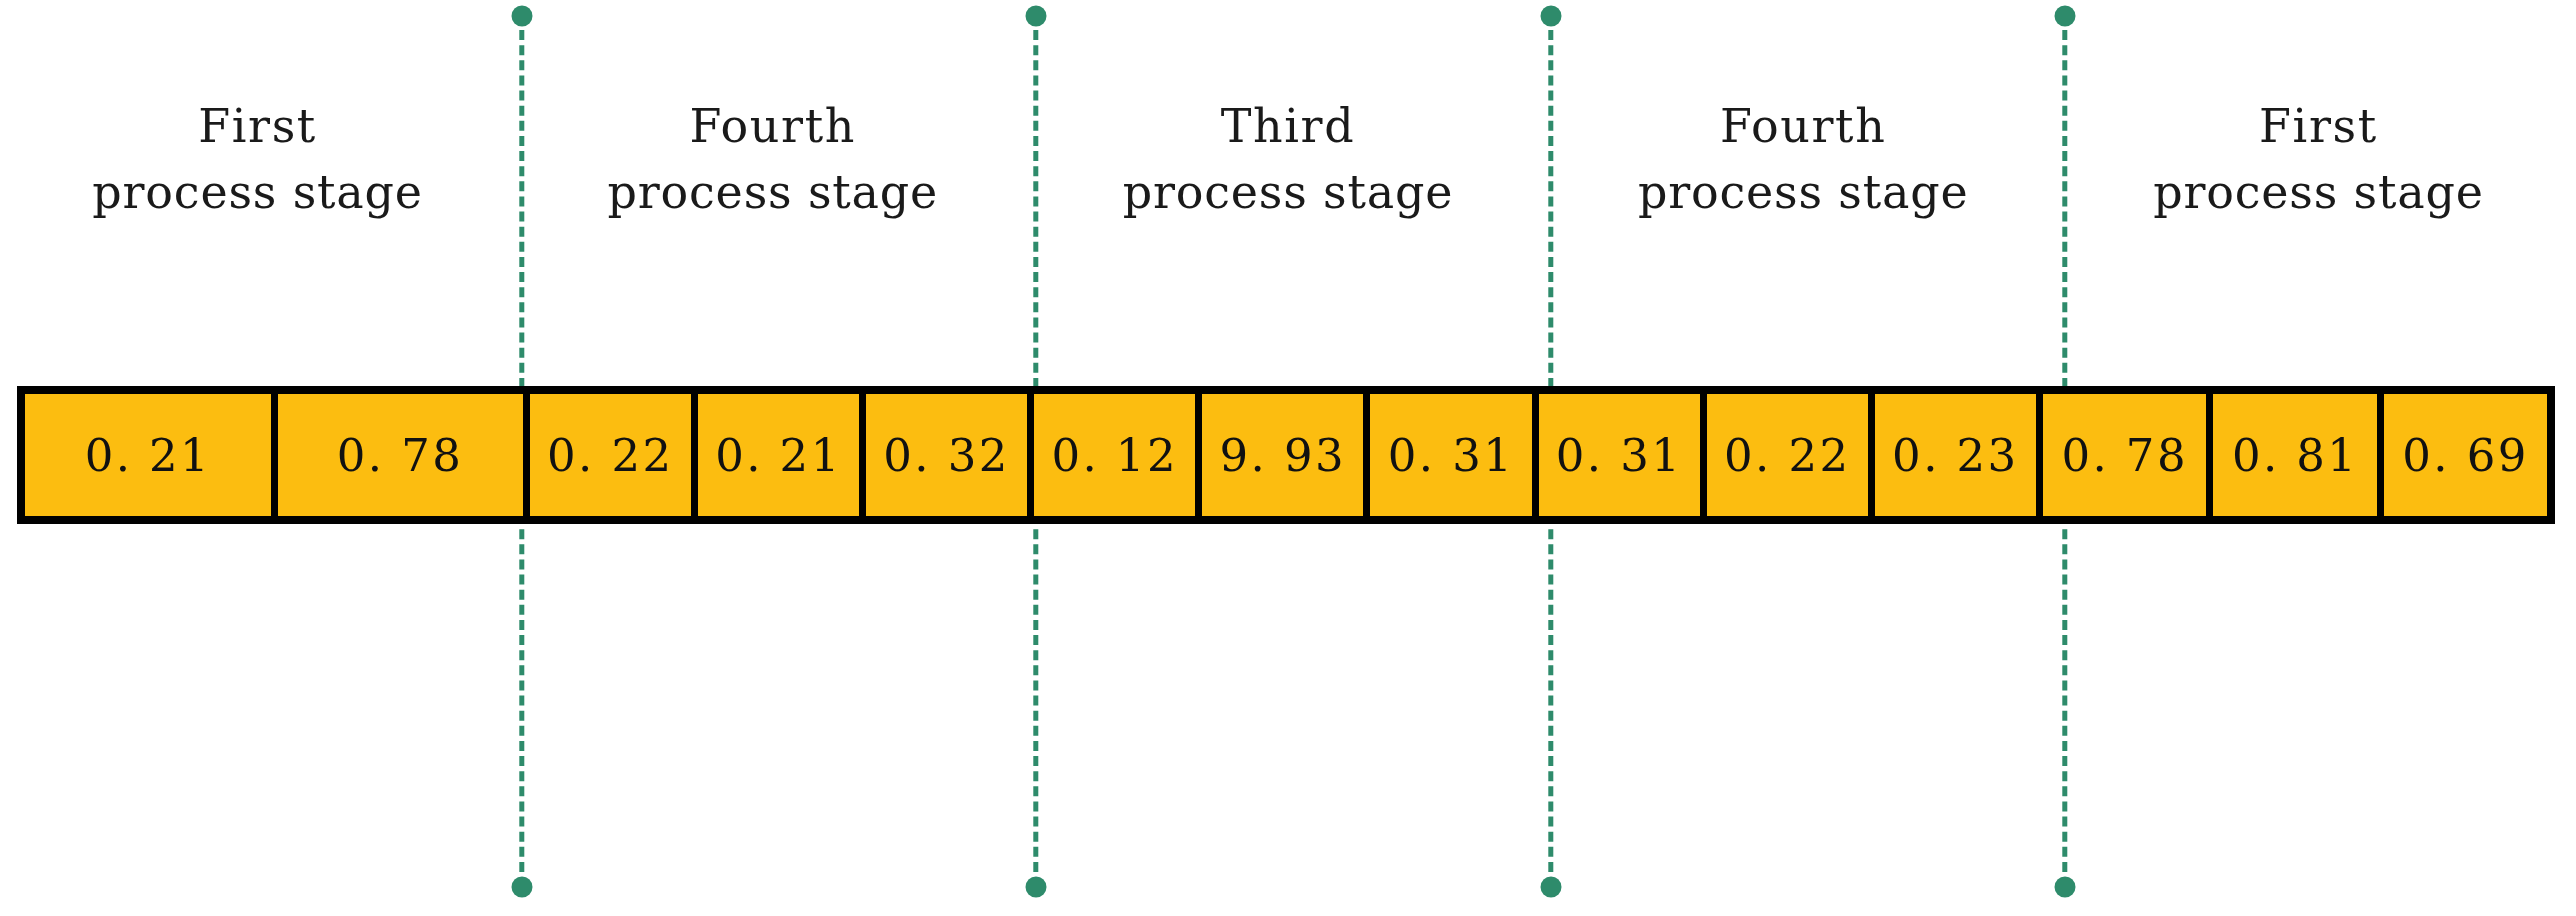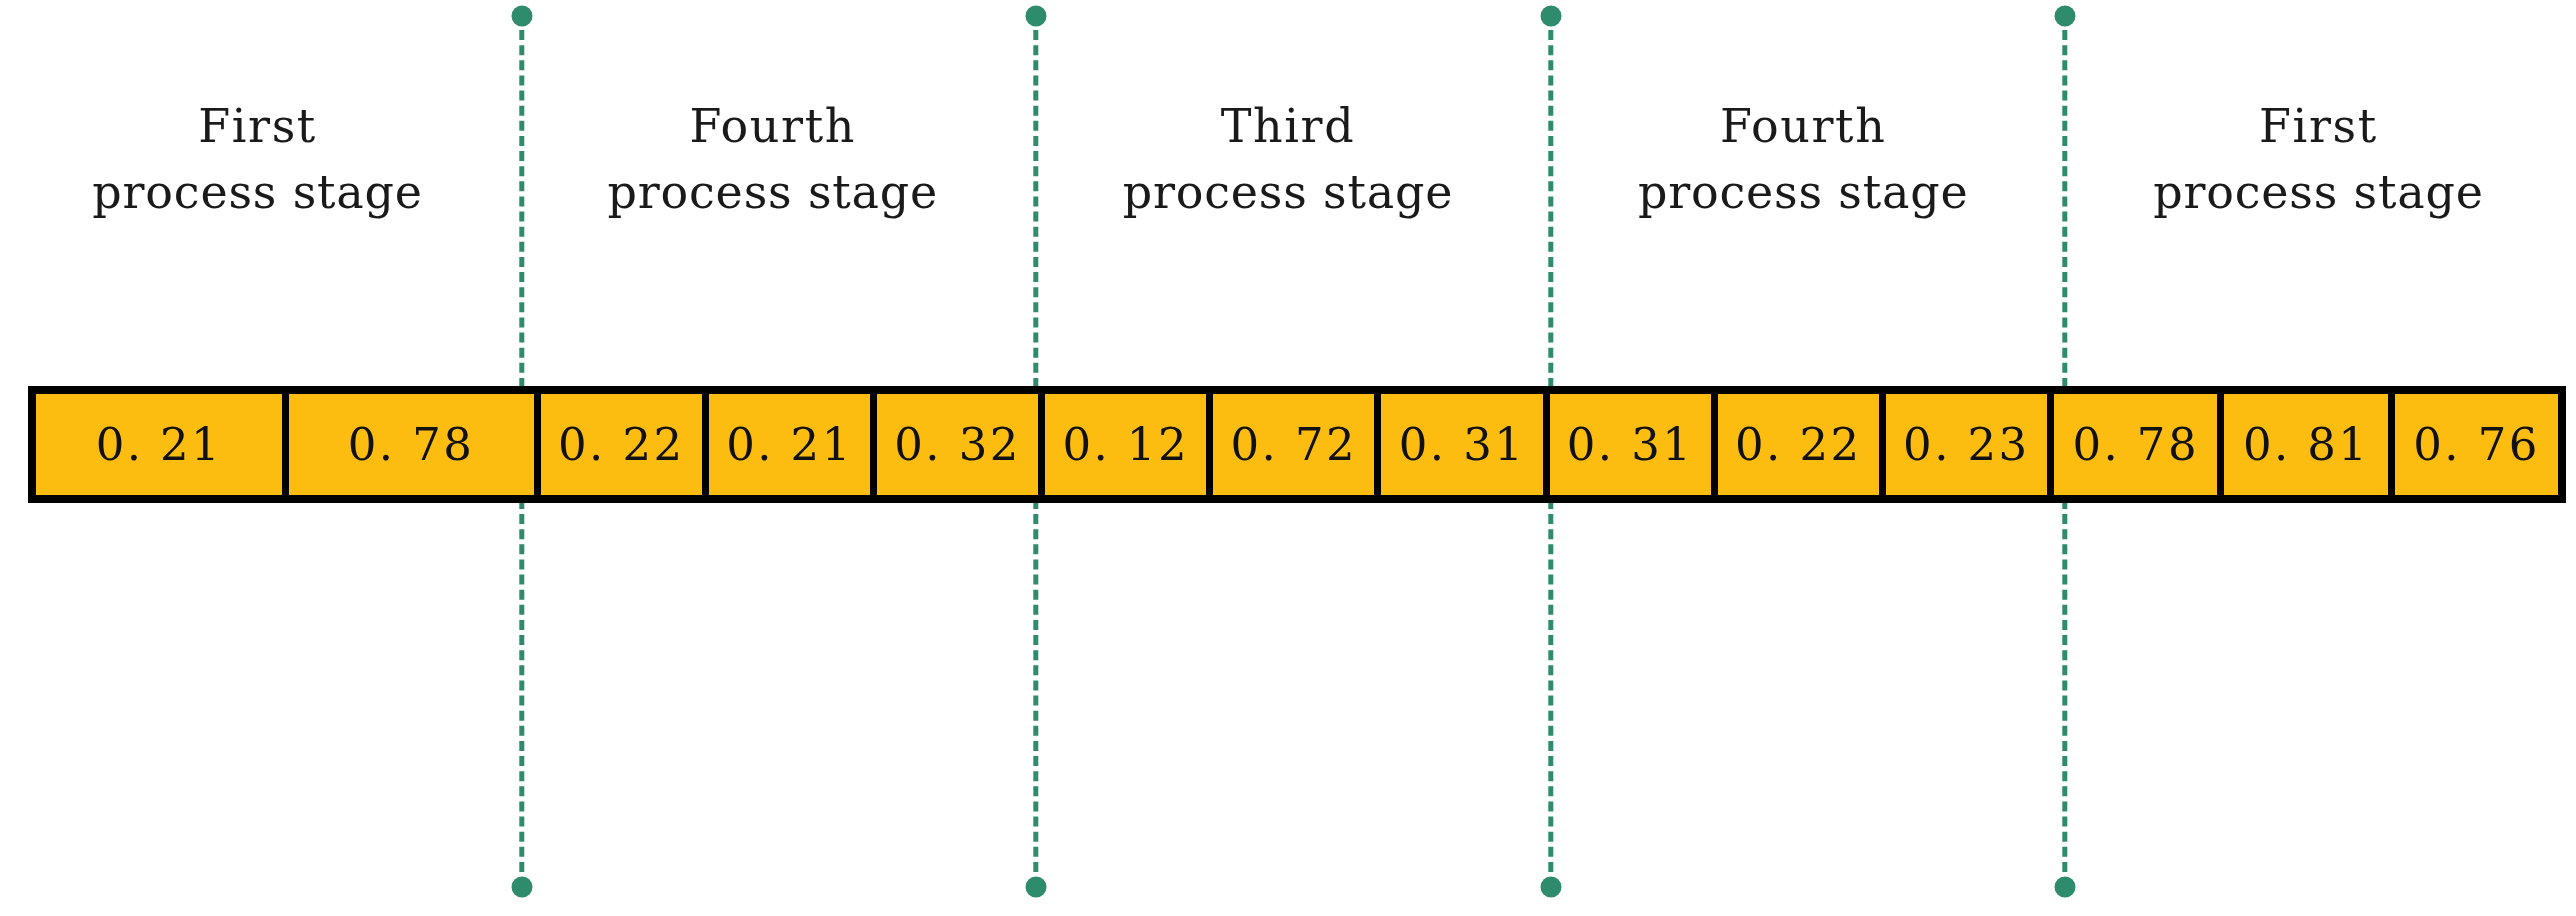--- a/index.html
+++ b/index.html
@@ -66,27 +66,26 @@
   .label-line.line2 {
     letter-spacing: 0.8px;
   }
 
   
   .strip {
     position: absolute;
     left: 17.3px;
     top: 386px;
     width: 2538px;
-    height: 117px;
+    height: 138px;
     box-sizing: border-box;
     border: 8.6px solid #000000;
     background: #fca5a5;
     display: flex;
     z-index: 2;
-    margin-left: 11px;
   }
   .group {
     display: flex;
     flex: 1 1 0;
     min-width: 0;
   }
   .cell {
     flex: 1 1 0;
     min-width: 0;
     background: #FCBD10;
@@ -158,32 +157,32 @@
     </div>
 
     <div class="group">
       <div class="cell">0. 22</div>
       <div class="cell">0. 21</div>
       <div class="cell">0. 32</div>
     </div>
 
     <div class="group">
       <div class="cell">0. 12</div>
-      <div class="cell">0. 72</div>
+      <div class="cell">9. 93</div>
       <div class="cell">0. 31</div>
     </div>
 
     <div class="group">
       <div class="cell">0. 31</div>
       <div class="cell">0. 22</div>
       <div class="cell">0. 23</div>
     </div>
 
     <div class="group">
       <div class="cell">0. 78</div>
       <div class="cell">0. 81</div>
-      <div class="cell">0. 76</div>
+      <div class="cell">0. 69</div>
     </div>
 
   </div>
 
 </div>
 
 
 </body></html>

